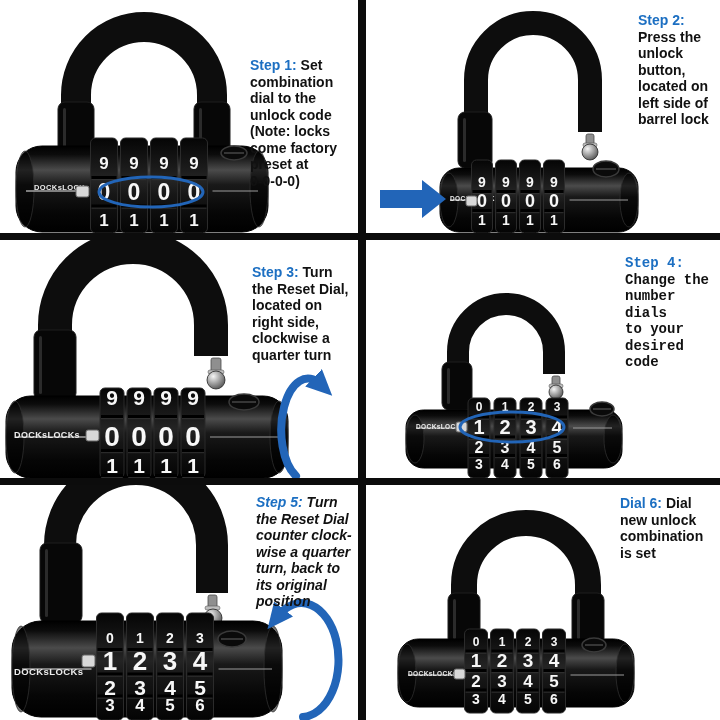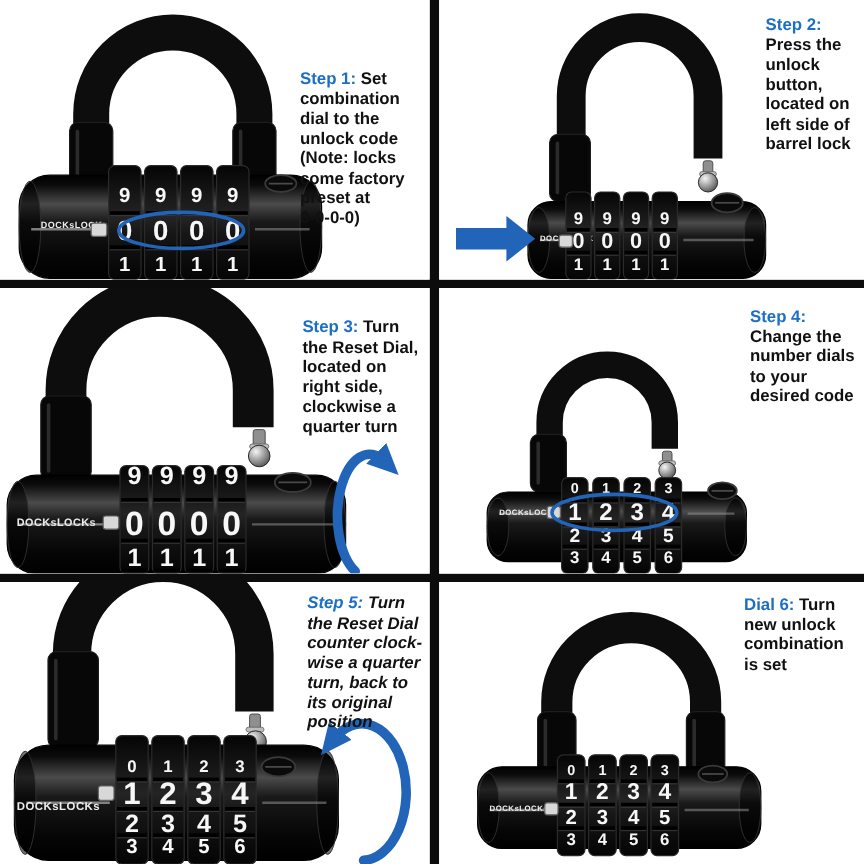--- a/index.html
+++ b/index.html
@@ -30,21 +30,21 @@
   .lbl{color:var(--stepblue,#1c6fc2);}
   .pnl0{grid-column:1;grid-row:1;}
   .pnl1{grid-column:3;grid-row:1;}
   .pnl2{grid-column:1;grid-row:3;}
   .pnl3{grid-column:3;grid-row:3;}
   .pnl4{grid-column:1;grid-row:5;}
   .pnl5{grid-column:3;grid-row:5;}
   .pnl0 .step{left:250px;top:31px;margin-top:26px;}
   .pnl1 .step{left:272px;top:12px;}
   .pnl2 .step{left:252px;top:24px;}
-  .pnl3 .step{left:259px;top:15px;}
+  .pnl3 .step{left:259px;top:15px;font-family:Liberation Mono, monospace;}
   .pnl4 .step{left:256px;top:9px;font-style:italic;}
   .pnl5 .step{left:254px;top:10px;}
 </style>
 </head>
 <body>
 
 <svg width="0" height="0" style="position:absolute">
   <defs>
     <linearGradient id="gB" x1="0" y1="0" x2="0" y2="1">
       <stop offset="0" stop-color="#000"></stop>
@@ -519,18 +519,18 @@
           <text x="110" y="196" font-size="17" font-weight="bold" fill="#f7f7f7" text-anchor="middle" font-family="&quot;Liberation Sans&quot;,sans-serif" dominant-baseline="central">2</text>
           <text x="136" y="196" font-size="17" font-weight="bold" fill="#f7f7f7" text-anchor="middle" font-family="&quot;Liberation Sans&quot;,sans-serif" dominant-baseline="central">3</text>
           <text x="162" y="196" font-size="17" font-weight="bold" fill="#f7f7f7" text-anchor="middle" font-family="&quot;Liberation Sans&quot;,sans-serif" dominant-baseline="central">4</text>
           <text x="188" y="196" font-size="17" font-weight="bold" fill="#f7f7f7" text-anchor="middle" font-family="&quot;Liberation Sans&quot;,sans-serif" dominant-baseline="central">5</text>
           <text x="110" y="214" font-size="14" font-weight="bold" fill="#f7f7f7" text-anchor="middle" font-family="&quot;Liberation Sans&quot;,sans-serif" dominant-baseline="central">3</text>
           <text x="136" y="214" font-size="14" font-weight="bold" fill="#f7f7f7" text-anchor="middle" font-family="&quot;Liberation Sans&quot;,sans-serif" dominant-baseline="central">4</text>
           <text x="162" y="214" font-size="14" font-weight="bold" fill="#f7f7f7" text-anchor="middle" font-family="&quot;Liberation Sans&quot;,sans-serif" dominant-baseline="central">5</text>
           <text x="188" y="214" font-size="14" font-weight="bold" fill="#f7f7f7" text-anchor="middle" font-family="&quot;Liberation Sans&quot;,sans-serif" dominant-baseline="central">6</text>
         </g>
       </svg>
-    <div class="step"><span class="lbl">Dial 6:</span><span> Turn
+    <div class="step"><span class="lbl">Dial 6:</span><span> Dial
 new unlock
 combination
 is set</span></div>
   </section>
 </div>
 
 </body></html>

